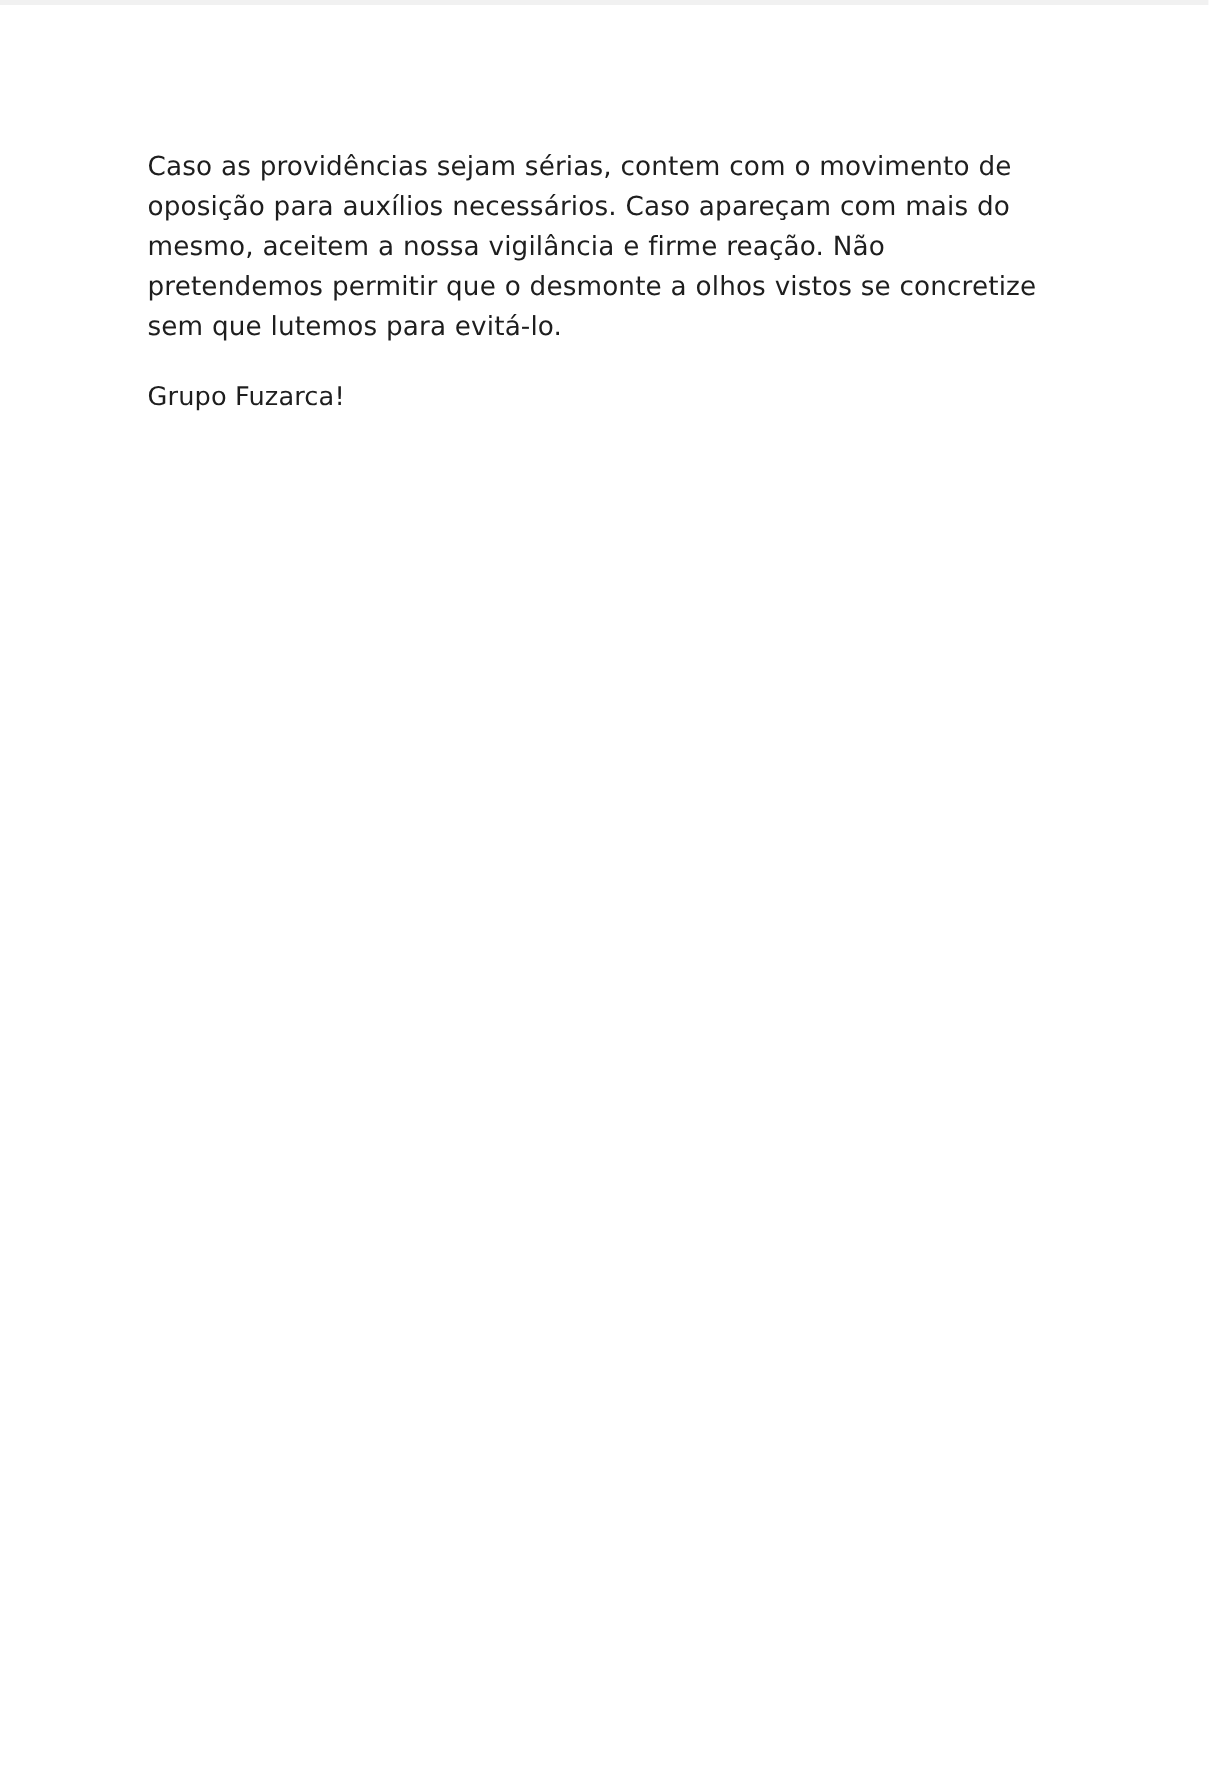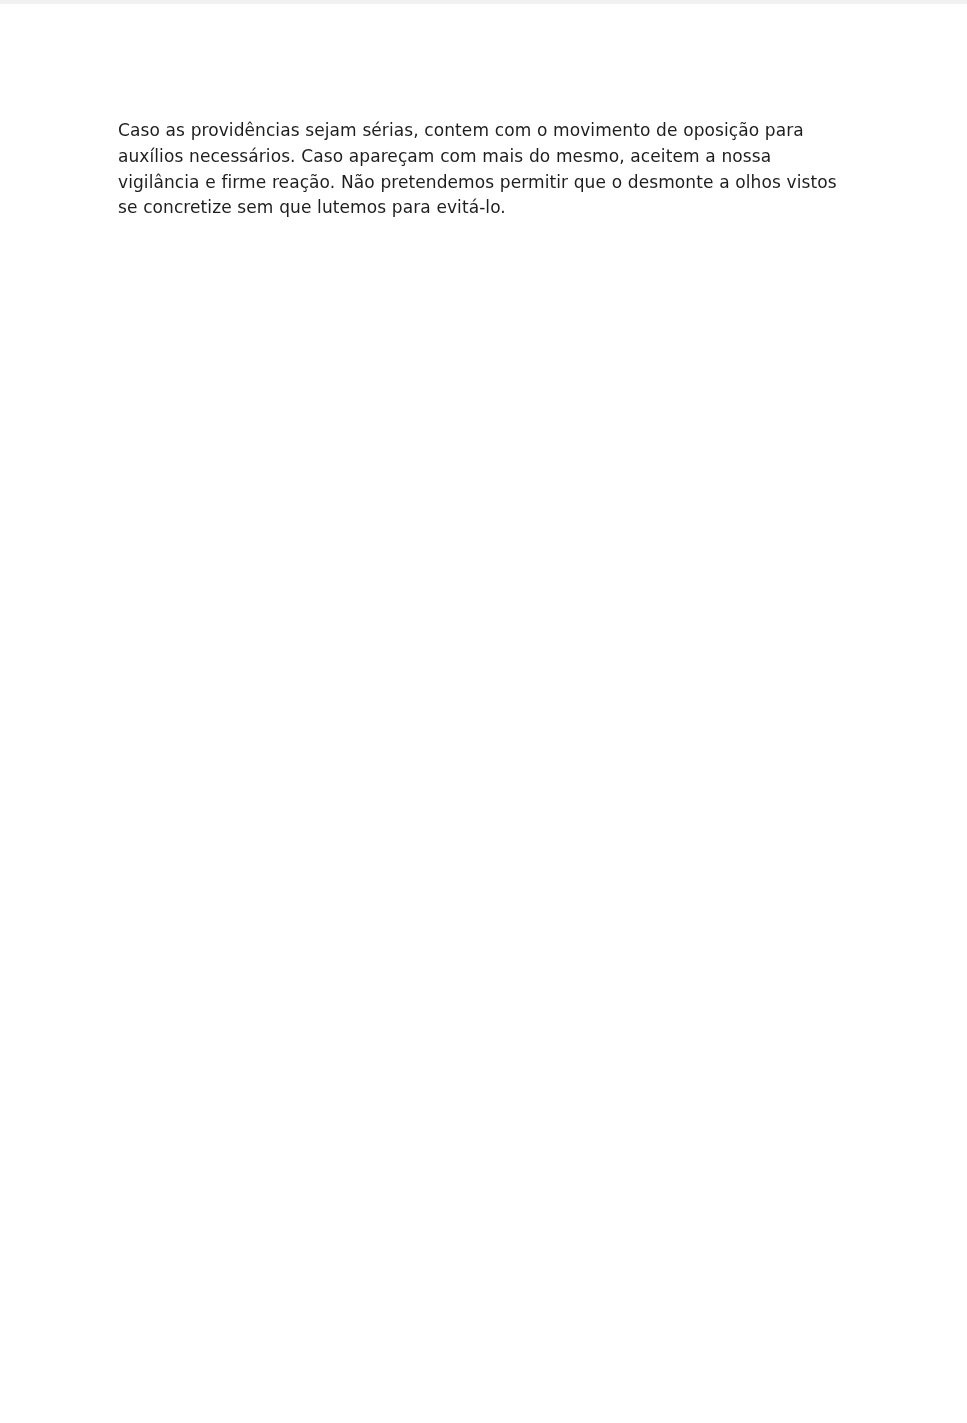--- a/index.html
+++ b/index.html
@@ -29,21 +29,21 @@
     height: 4px;
     background: #f1f1f1;
   }
   .content {
     position: absolute;
     top: 118px;
     left: 118px;
     width: 730px;
   }
   .body-paragraph {
-    font-size: 17px;
+    font-size: 21px;
     line-height: 1.52;
     color: #1e1e1e;
     margin: 0 0 24px 0;
     letter-spacing: 0.005em;
     word-spacing: 0.01em;
     text-align: left;
   }
   .signature-paragraph {
     font-size: 20.5px;
     line-height: 1.52;
@@ -54,15 +54,16 @@
 </style>
 </head>
 <body>
 
 <div class="page">
 
   <div class="top-rule"></div>
 
   <div class="content">
     <p class="body-paragraph">Caso as providências sejam sérias, contem com o movimento de oposição para auxílios necessários. Caso apareçam com mais do mesmo, aceitem a nossa vigilância e firme reação. Não pretendemos permitir que o desmonte a olhos vistos se concretize sem que lutemos para evitá-lo.</p>
+    <p class="signature-paragraph">Grupo Fuzarca!</p>
   </div>
 
 </div>
 
 </body></html>

